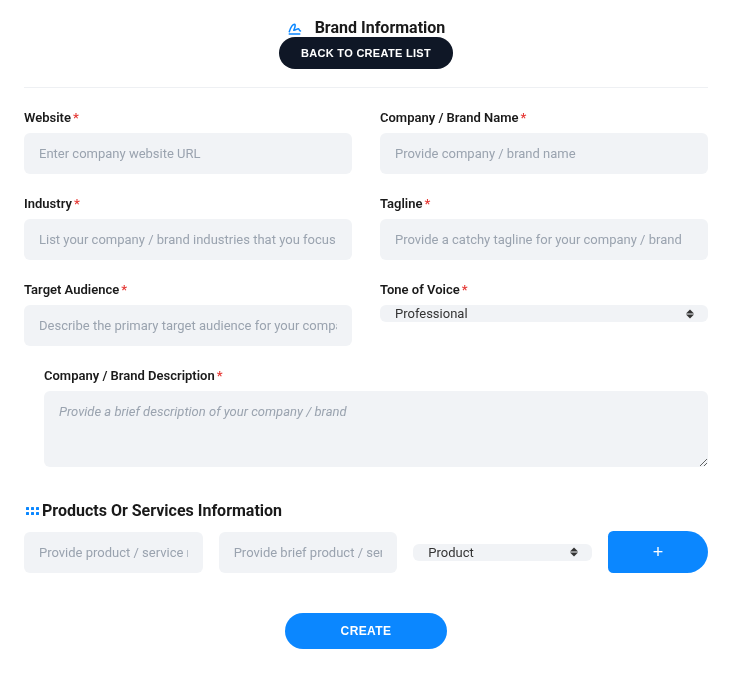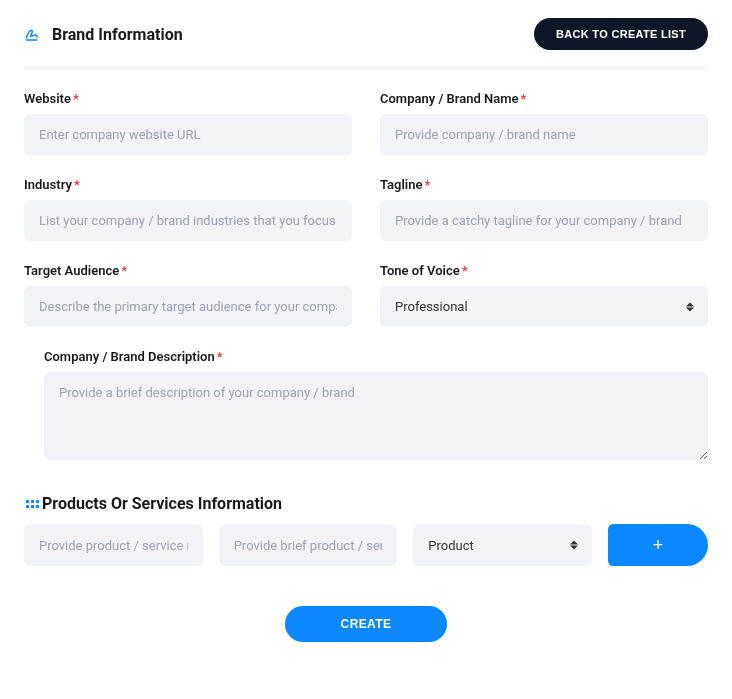--- a/index.html
+++ b/index.html
@@ -12,20 +12,21 @@
     .container {
       padding: 18px 24px 24px;
     }
     .header-row {
       display: flex;
       justify-content: space-between;
       align-items: center;
       padding-bottom: 18px;
       border-bottom: 1px solid #eef0f3;
       margin-bottom: 22px;
+      flex-direction: column;
     }
     .header-left {
       display: flex;
       align-items: center;
       gap: 10px;
     }
     .section-icon {
       width: 18px;
       height: 18px;
       display: flex;
@@ -79,32 +80,33 @@
       font-size: 13px;
       color: #333;
       font-family: inherit;
       outline: none;
       width: 100%;
     }
     .input::placeholder, .textarea::placeholder {
       color: #9aa3af;
     }
     .textarea {
-      height: 88px;
+      height: 76px;
       resize: both;
+      font-style: italic;
     }
     .select-wrap {
       position: relative;
       background: #f1f3f6;
       border-radius: 6px;
       display: flex;
       align-items: center;
     }
     .select-wrap .select-text {
-      padding: 13px 15px;
+      padding: 1px 15px;
       font-size: 13px;
       color: #333;
       flex: 1;
     }
     .select-wrap .caret {
       position: absolute;
       right: 14px;
       top: 50%;
       transform: translateY(-50%);
       display: flex;

